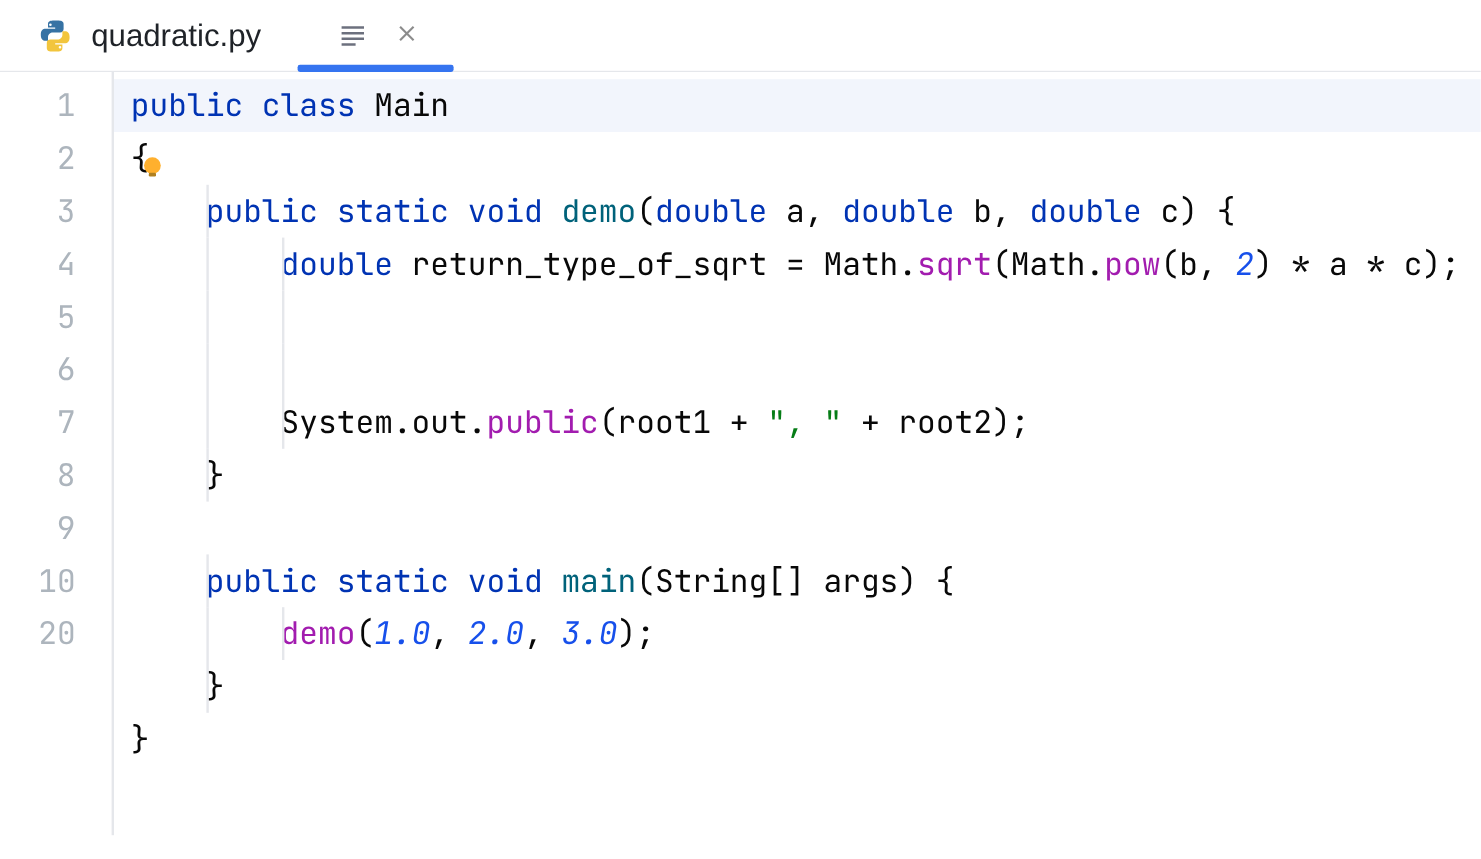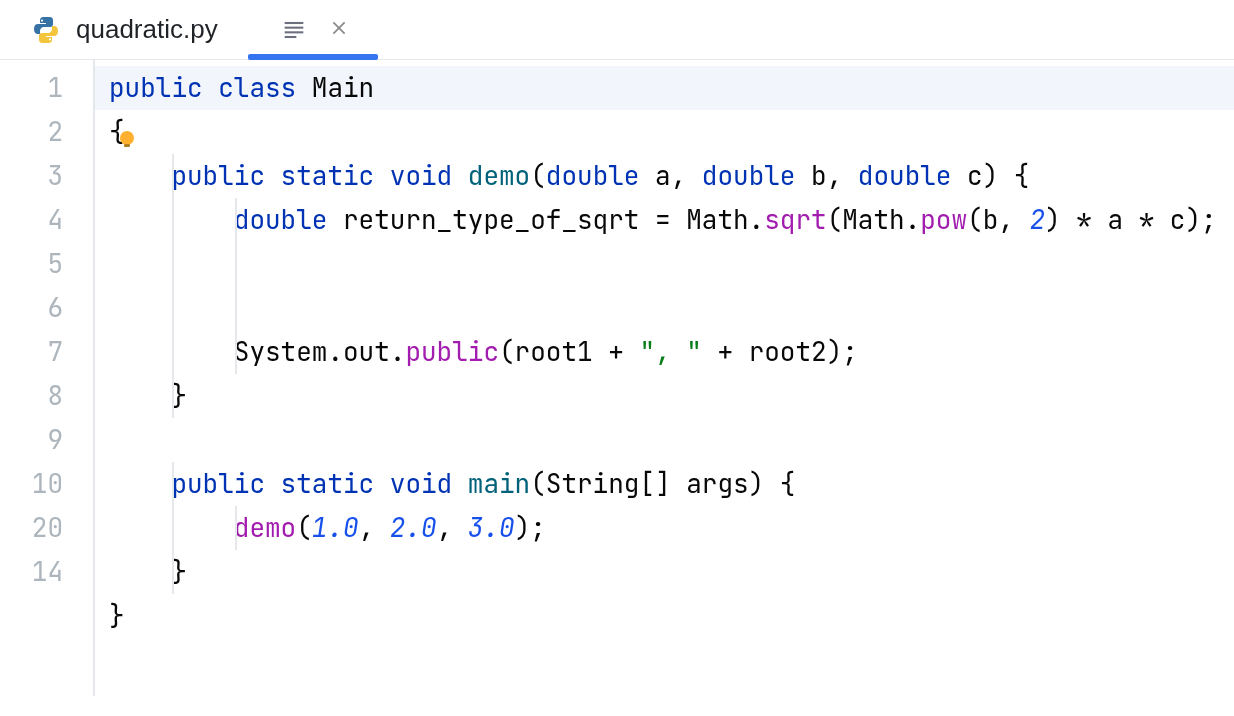--- a/index.html
+++ b/index.html
@@ -137,21 +137,20 @@
       <div class="ln">2</div>
       <div class="ln">3</div>
       <div class="ln">4</div>
       <div class="ln">5</div>
       <div class="ln">6</div>
       <div class="ln">7</div>
       <div class="ln">8</div>
       <div class="ln">9</div>
       <div class="ln">10</div>
       <div class="ln">20</div>
-      <div class="ln">14</div>
     </div>
   <div class="code" id="code">
       <div class="line current"><span><span class="kw">public class </span><span class="plain">Main</span></span></div>
       <div class="line"><span class="bulb"><svg width="24" height="24" viewBox="0 0 24 24">
             <circle cx="12" cy="11" r="7" fill="#ffb02e"></circle>
             <rect x="9" y="17" width="6" height="3" rx="1" fill="#b08020"></rect>
           </svg></span><span><span class="plain">{</span></span></div>
       <div class="line"><div class="guide" style="left: 76.8px;"></div><span><span class="plain">    </span><span class="kw">public static void </span><span class="def">demo</span><span class="plain">(</span><span class="kw">double </span><span class="plain">a, </span><span class="kw">double </span><span class="plain">b, </span><span class="kw">double </span><span class="plain">c) {</span></span></div>
       <div class="line"><div class="guide" style="left: 76.8px;"></div><div class="guide" style="left: 139.6px;"></div><span><span class="plain">        </span><span class="kw">double </span><span class="plain">return_type_of_sqrt = Math.</span><span class="call">sqrt</span><span class="plain">(Math.</span><span class="call">pow</span><span class="plain">(b, </span><span class="num">2</span><span class="plain">) * a * c);</span></span></div>
       <div class="line"><div class="guide" style="left: 76.8px;"></div><div class="guide" style="left: 139.6px;"></div></div>

